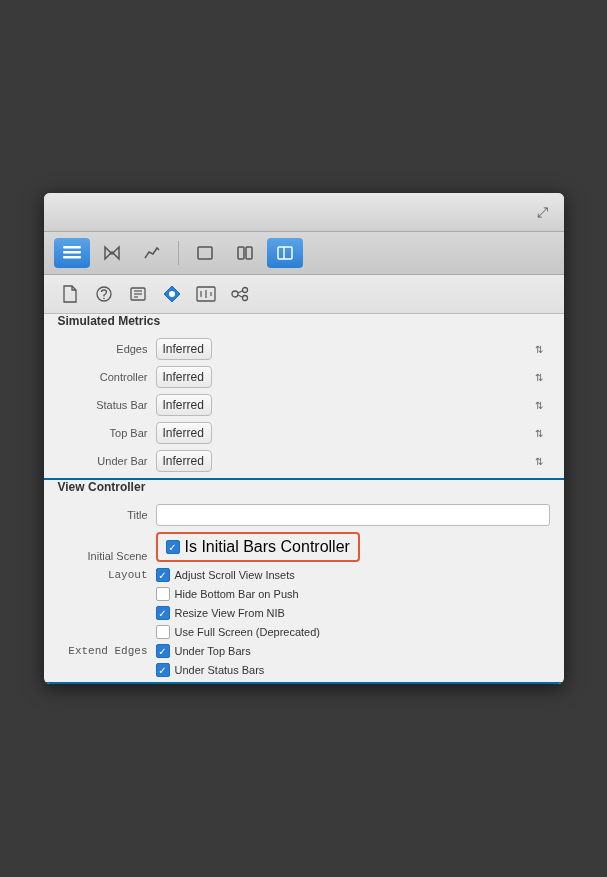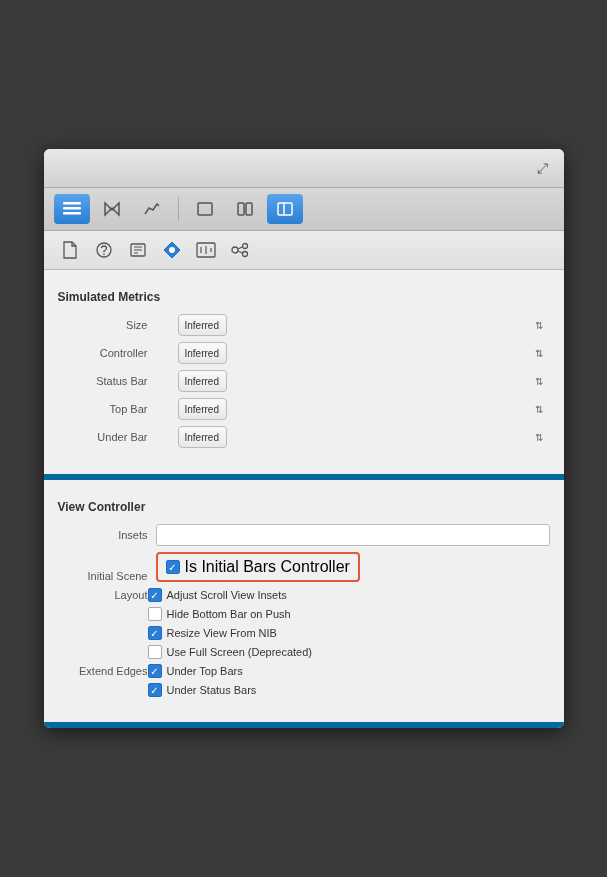--- a/index.html
+++ b/index.html
@@ -98,22 +98,22 @@
       font-size: 15px;
       border-radius: 3px;
     }
 
     .tab-icon.active {
       color: #2a7fd4;
     }
 
     
     .section {
-      padding: 20px 14px;
-      border-bottom: 6px solid #0369a1;
+      padding: 0 14px;
+      border-bottom: 2px solid #0369a1;
     }
 
     .section-title {
       font-size: 12px;
       font-weight: bold;
       color: #333;
       margin-bottom: 10px;
     }
 
     
@@ -127,31 +127,30 @@
       font-size: 11px;
       color: #555;
       text-align: right;
       min-width: 90px;
       margin-right: 8px;
     }
 
     .form-select {
       flex: 1;
       height: 22px;
-      font-size: 10px;
+      font-size: 12px;
       border: 1px solid #bbb;
       border-radius: 4px;
       background: linear-gradient(to bottom, #fafafa, #e8e8e8);
       padding: 0 6px;
       appearance: none;
       -webkit-appearance: none;
       cursor: pointer;
       color: #333;
       position: relative;
-      margin-left: 22px;
     }
 
     .select-wrapper {
       flex: 1;
       position: relative;
     }
 
     .select-wrapper::after {
       content: '⇅';
       position: absolute;
@@ -177,22 +176,24 @@
     
     .checkbox-row {
       display: flex;
       align-items: center;
       margin-bottom: 5px;
     }
 
     .checkbox-label-col {
       min-width: 90px;
       text-align: right;
+      margin-right: 8px;
       font-size: 11px;
       color: #555;
+      font-family: Liberation Mono, monospace;
     }
 
     .checkbox-item {
       display: flex;
       align-items: center;
       gap: 5px;
       font-size: 11px;
       color: #333;
     }
 
@@ -338,21 +339,21 @@
           <line x1="7" y1="7" x2="11.5" y2="4.8" stroke="#555" stroke-width="1.2"></line>
           <line x1="7" y1="9" x2="11.5" y2="11.2" stroke="#555" stroke-width="1.2"></line>
         </svg>
     </div>
   </div>
 
   <div class="section">
     <div class="section-title">Simulated Metrics</div>
 
     <div class="form-row">
-      <span class="form-label">Size</span>
+      <span class="form-label">Edges</span>
       <div class="select-wrapper">
         <select class="form-select">
           <option>Inferred</option>
         </select>
       </div>
     </div>
 
     <div class="form-row">
       <span class="form-label">Controller</span>
       <div class="select-wrapper">
@@ -387,21 +388,21 @@
           <option>Inferred</option>
         </select>
       </div>
     </div>
   </div>
 
   <div class="section">
     <div class="section-title">View Controller</div>
 
     <div class="form-row">
-      <span class="form-label">Insets</span>
+      <span class="form-label">Title</span>
       <input type="text" class="form-input" style="flex: 1 1 0%;">
     </div>
 
     <div class="initial-scene-row">
       <span class="form-label">Initial Scene</span>
       <div class="initial-scene-highlight">
         <div class="cb checked">✓</div>
         <span>Is Initial Bars Controller</span>
       </div>
     </div>

